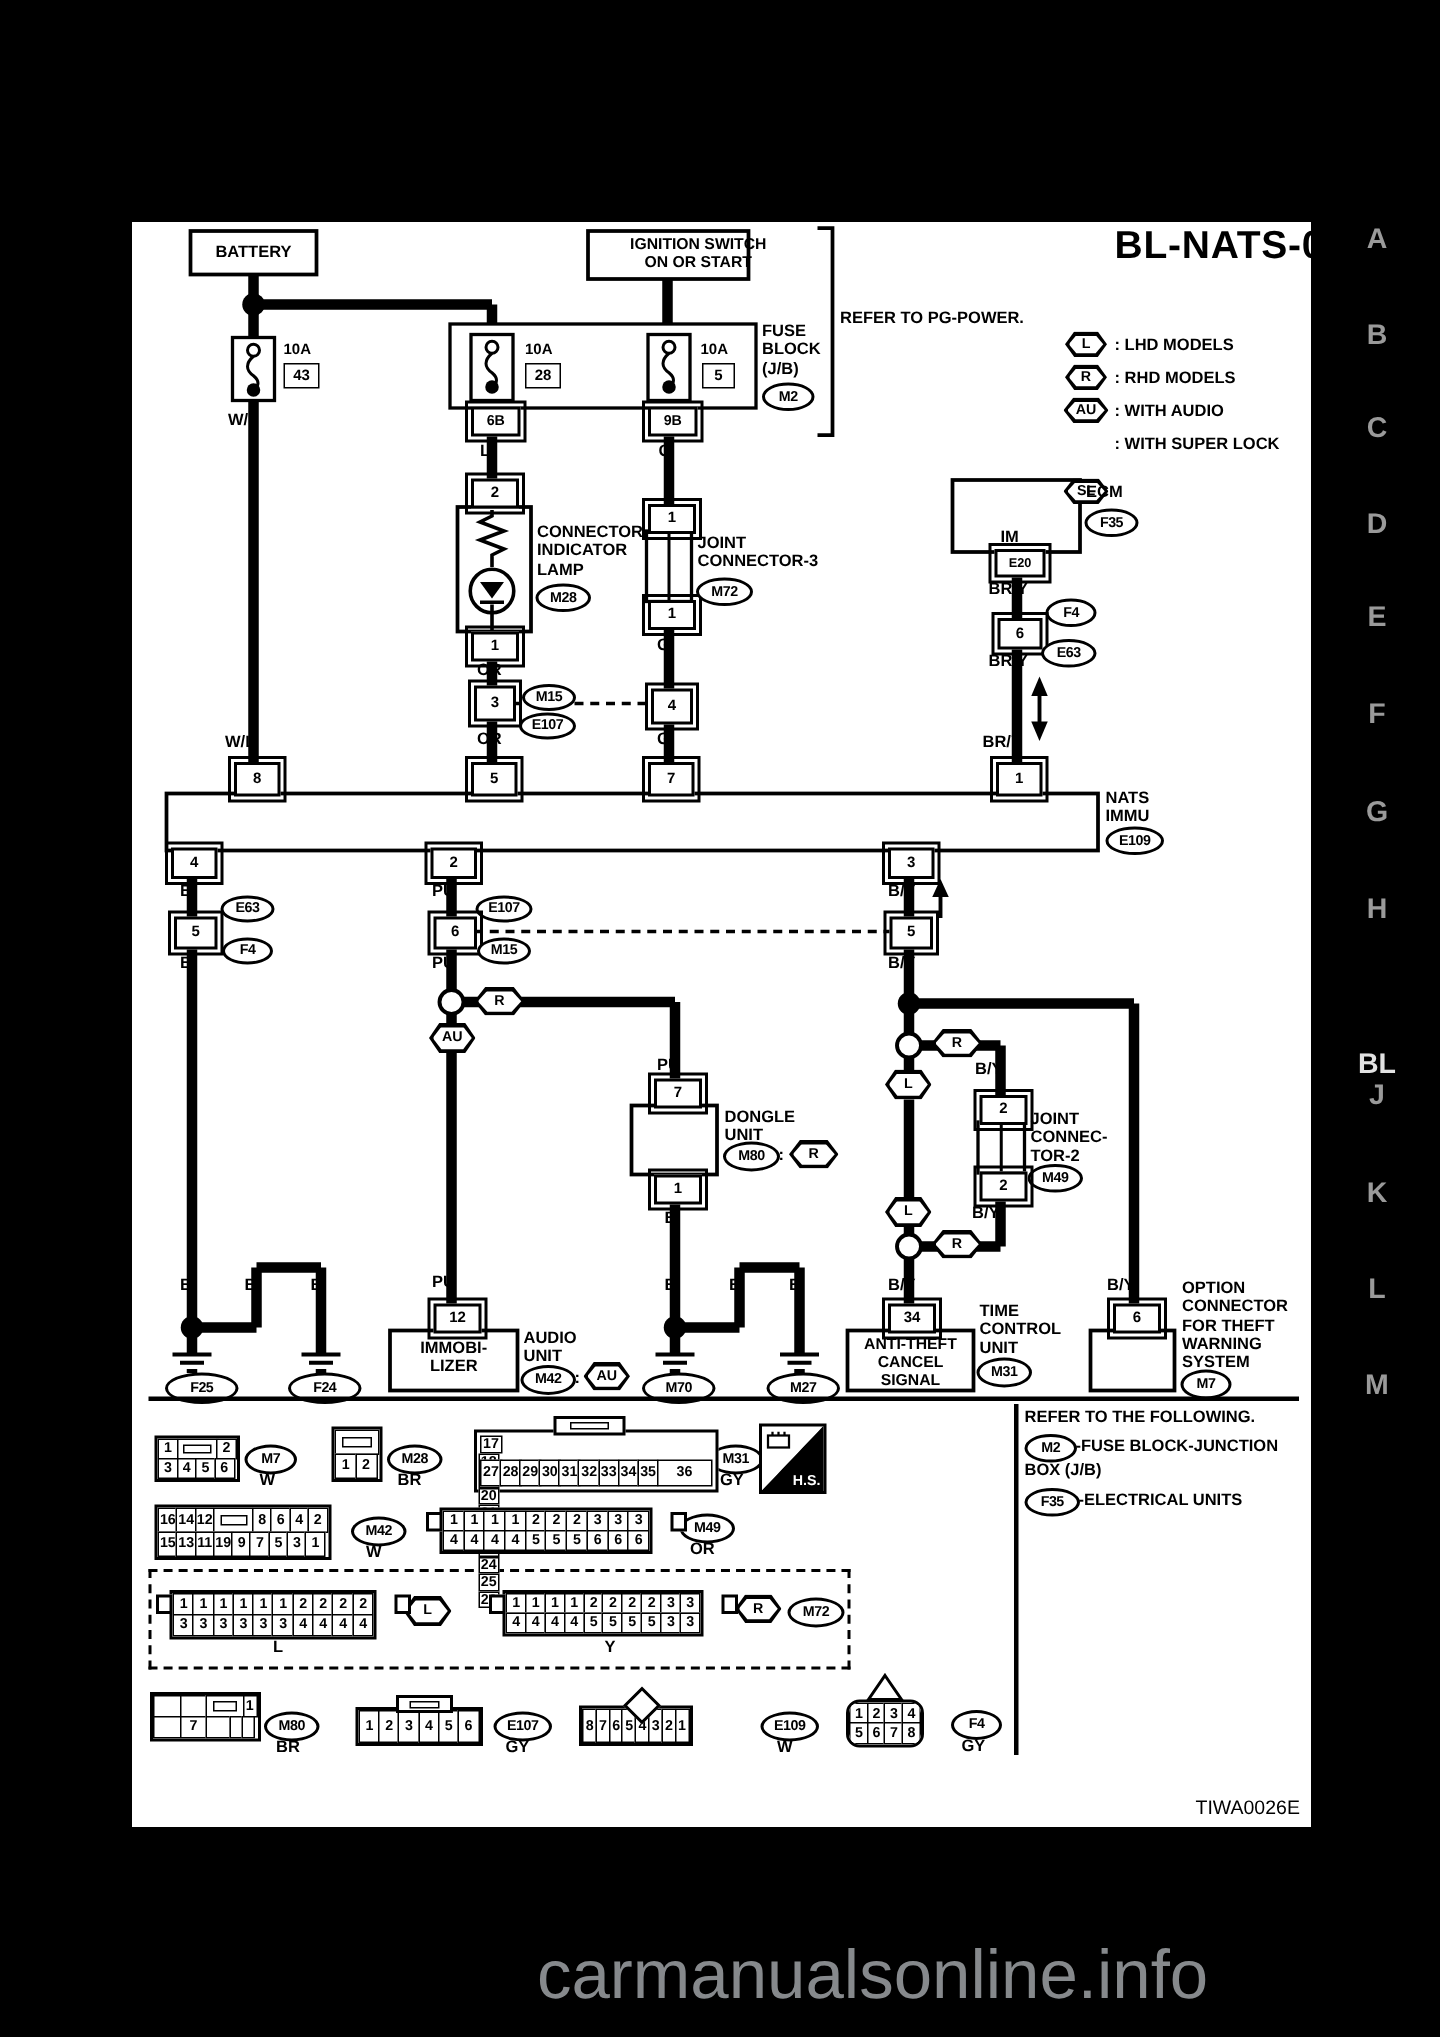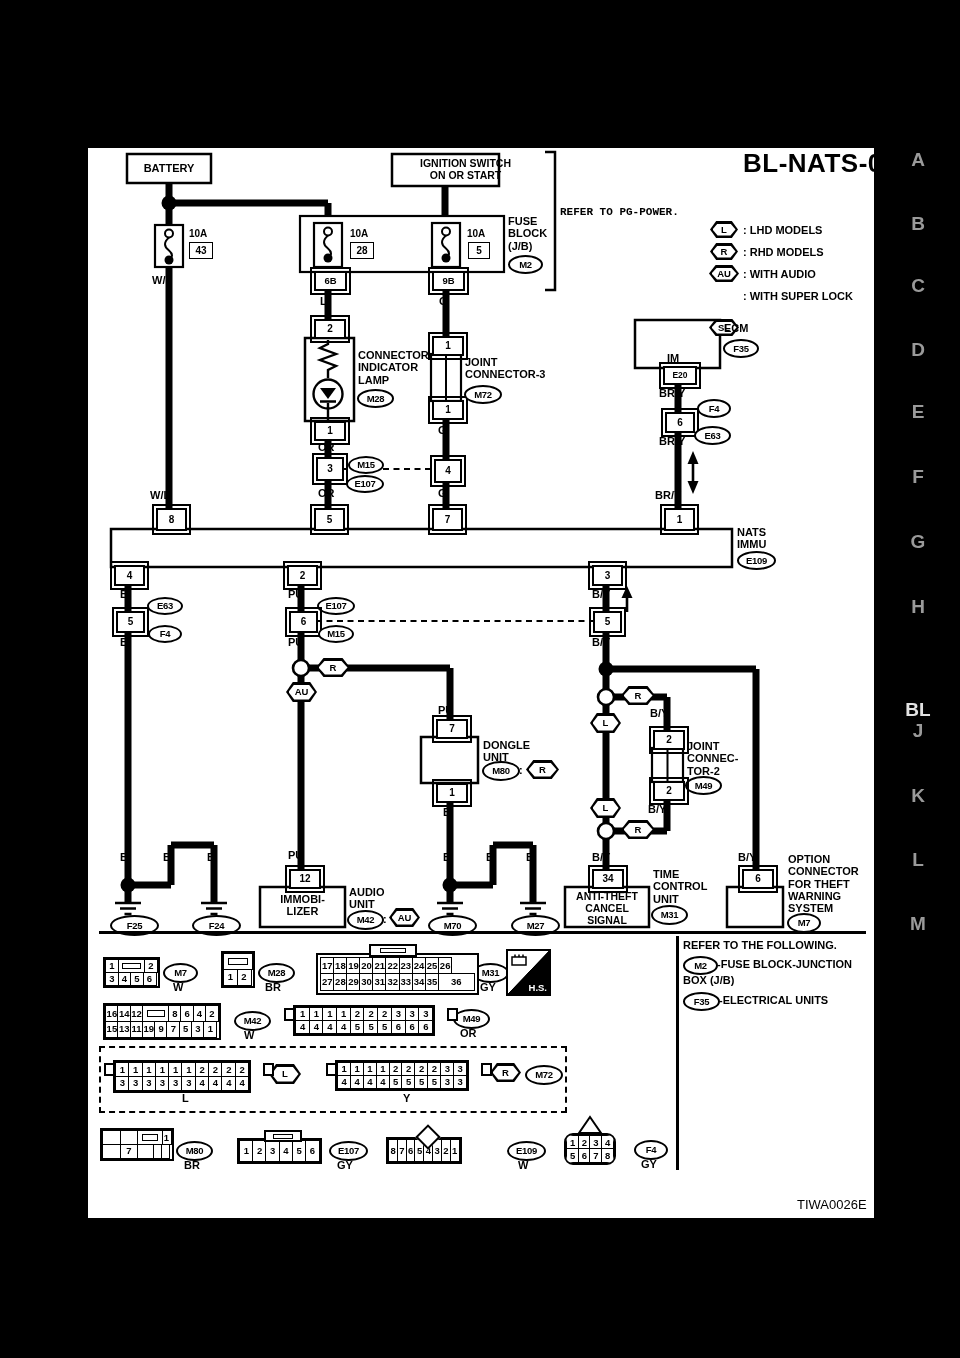--- a/index.html
+++ b/index.html
@@ -124,21 +124,21 @@
       <polygon points="320,388 336,388 328,399" fill="#000"></polygon>
       <path d="M320,401.5 H336 M328,403 V423" stroke="#000" stroke-width="2.4" fill="none"></path>
     </g>
 
     <path d="M545,152 H555 V290 H545" stroke="#000" stroke-width="2.5" fill="none"></path>
   </svg>
 
   <div class="t tc" style="left:127px;top:162px;width:84px;">BATTERY</div>
   <div class="t tc" style="left:392px;top:158px;width:107px;font-size:10.5px;margin-left:20px;">IGNITION SWITCH
 ON OR START</div>
-  <div class="t" style="left:560px;top:206px;font-family:Liberation Mono, monospace;">REFER TO PG-POWER.</div>
+  <div class="t" style="left:560px;top:206px;">REFER TO PG-POWER.</div>
   <div class="t" style="left:508px;top:215px;">FUSE
 BLOCK
 (J/B)</div>
   <div class="oval" style="left:508px;top:255px;width:31px;height:15px;">M2</div>
 
   <div class="t" style="left:189px;top:228px;font-size:10px;">10A</div>
   <div class="sq" style="left:189px;top:242px;width:22px;height:15px;">43</div>
   <div class="t" style="left:350px;top:228px;font-size:10px;">10A</div>
   <div class="sq" style="left:350px;top:242px;width:22px;height:15px;">28</div>
   <div class="t" style="left:467px;top:228px;font-size:10px;">10A</div>
@@ -379,20 +379,21 @@
   <div class="t" style="left:184px;top:1159px;">BR</div>
   <div class="oval" style="left:329px;top:1141px;width:35px;height:16px;">E107</div>
   <div class="t" style="left:337px;top:1159px;">GY</div>
   <div class="oval" style="left:507px;top:1141px;width:35px;height:16px;">E109</div>
   <div class="t" style="left:518px;top:1159px;">W</div>
   <div class="oval" style="left:634px;top:1140px;width:30px;height:16px;">F4</div>
   <div class="t" style="left:641px;top:1158px;">GY</div>
 
   <div class="t" style="left:743px;top:150px;font:600 26px/1 'Liberation Sans',sans-serif;letter-spacing:0.5px;">BL-NATS-02</div>
   <div class="t" style="left:797px;top:1198px;font-size:13px;font-weight:400;">TIWA0026E</div>
+  <div id="watermark" style="left:358px;top:1293px;">carmanualsonline.info</div>
 
   <div class="side" style="top:150px;">A</div>
   <div class="side" style="top:214px;">B</div>
   <div class="side" style="top:276px;">C</div>
   <div class="side" style="top:340px;">D</div>
   <div class="side" style="top:402px;">E</div>
   <div class="side" style="top:467px;">F</div>
   <div class="side" style="top:532px;">G</div>
   <div class="side" style="top:597px;">H</div>
   <div class="side active" style="top:700px;">BL</div>
@@ -420,21 +421,21 @@
         <div class="gcell" style="width: 30px;">
           <i class="slot"></i>
         </div>
       </div>
       <div class="grow" style="height: 17px;">
         <div class="gcell" style="width: 15px;">1</div>
         <div class="gcell" style="width: 15px;">2</div>
       </div>
     </div>
     <div class="grid dbl" style="left: 316px; top: 953px;">
-      <div class="grow" style="height: 17.5px;">
+      <div class="grow" style="height: 17.5px; flex-direction: column;">
         <div class="gcell" style="width: 14.6px;">17</div>
         <div class="gcell" style="width: 14.6px;">18</div>
         <div class="gcell" style="width: 14.6px;">19</div>
         <div class="gcell" style="width: 14.6px;">20</div>
         <div class="gcell" style="width: 14.6px;">21</div>
         <div class="gcell" style="width: 14.6px;">22</div>
         <div class="gcell" style="width: 14.6px;">23</div>
         <div class="gcell" style="width: 14.6px;">24</div>
         <div class="gcell" style="width: 14.6px;">25</div>
         <div class="gcell" style="width: 14.6px;">26</div>

